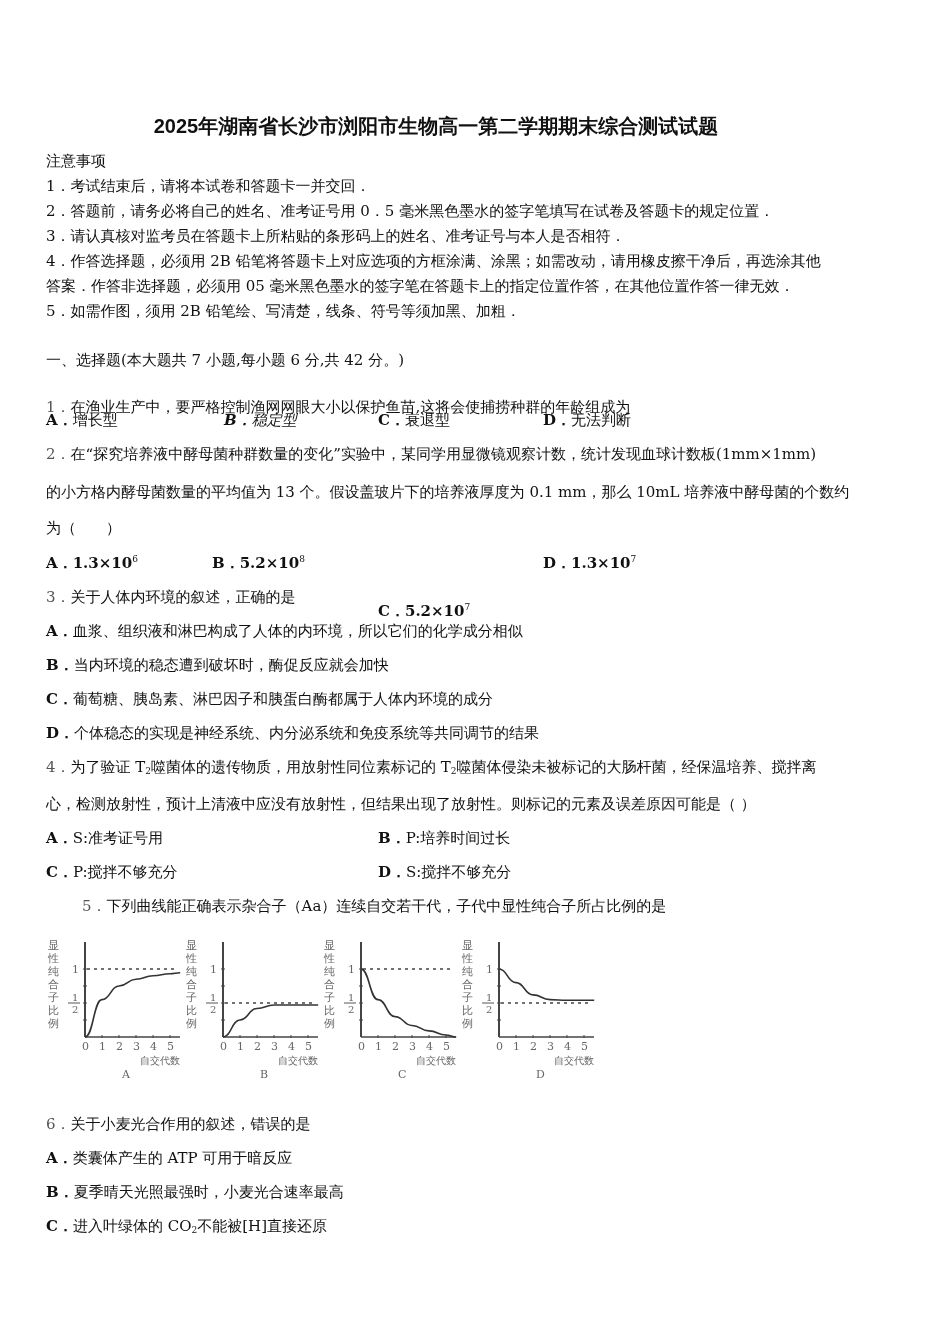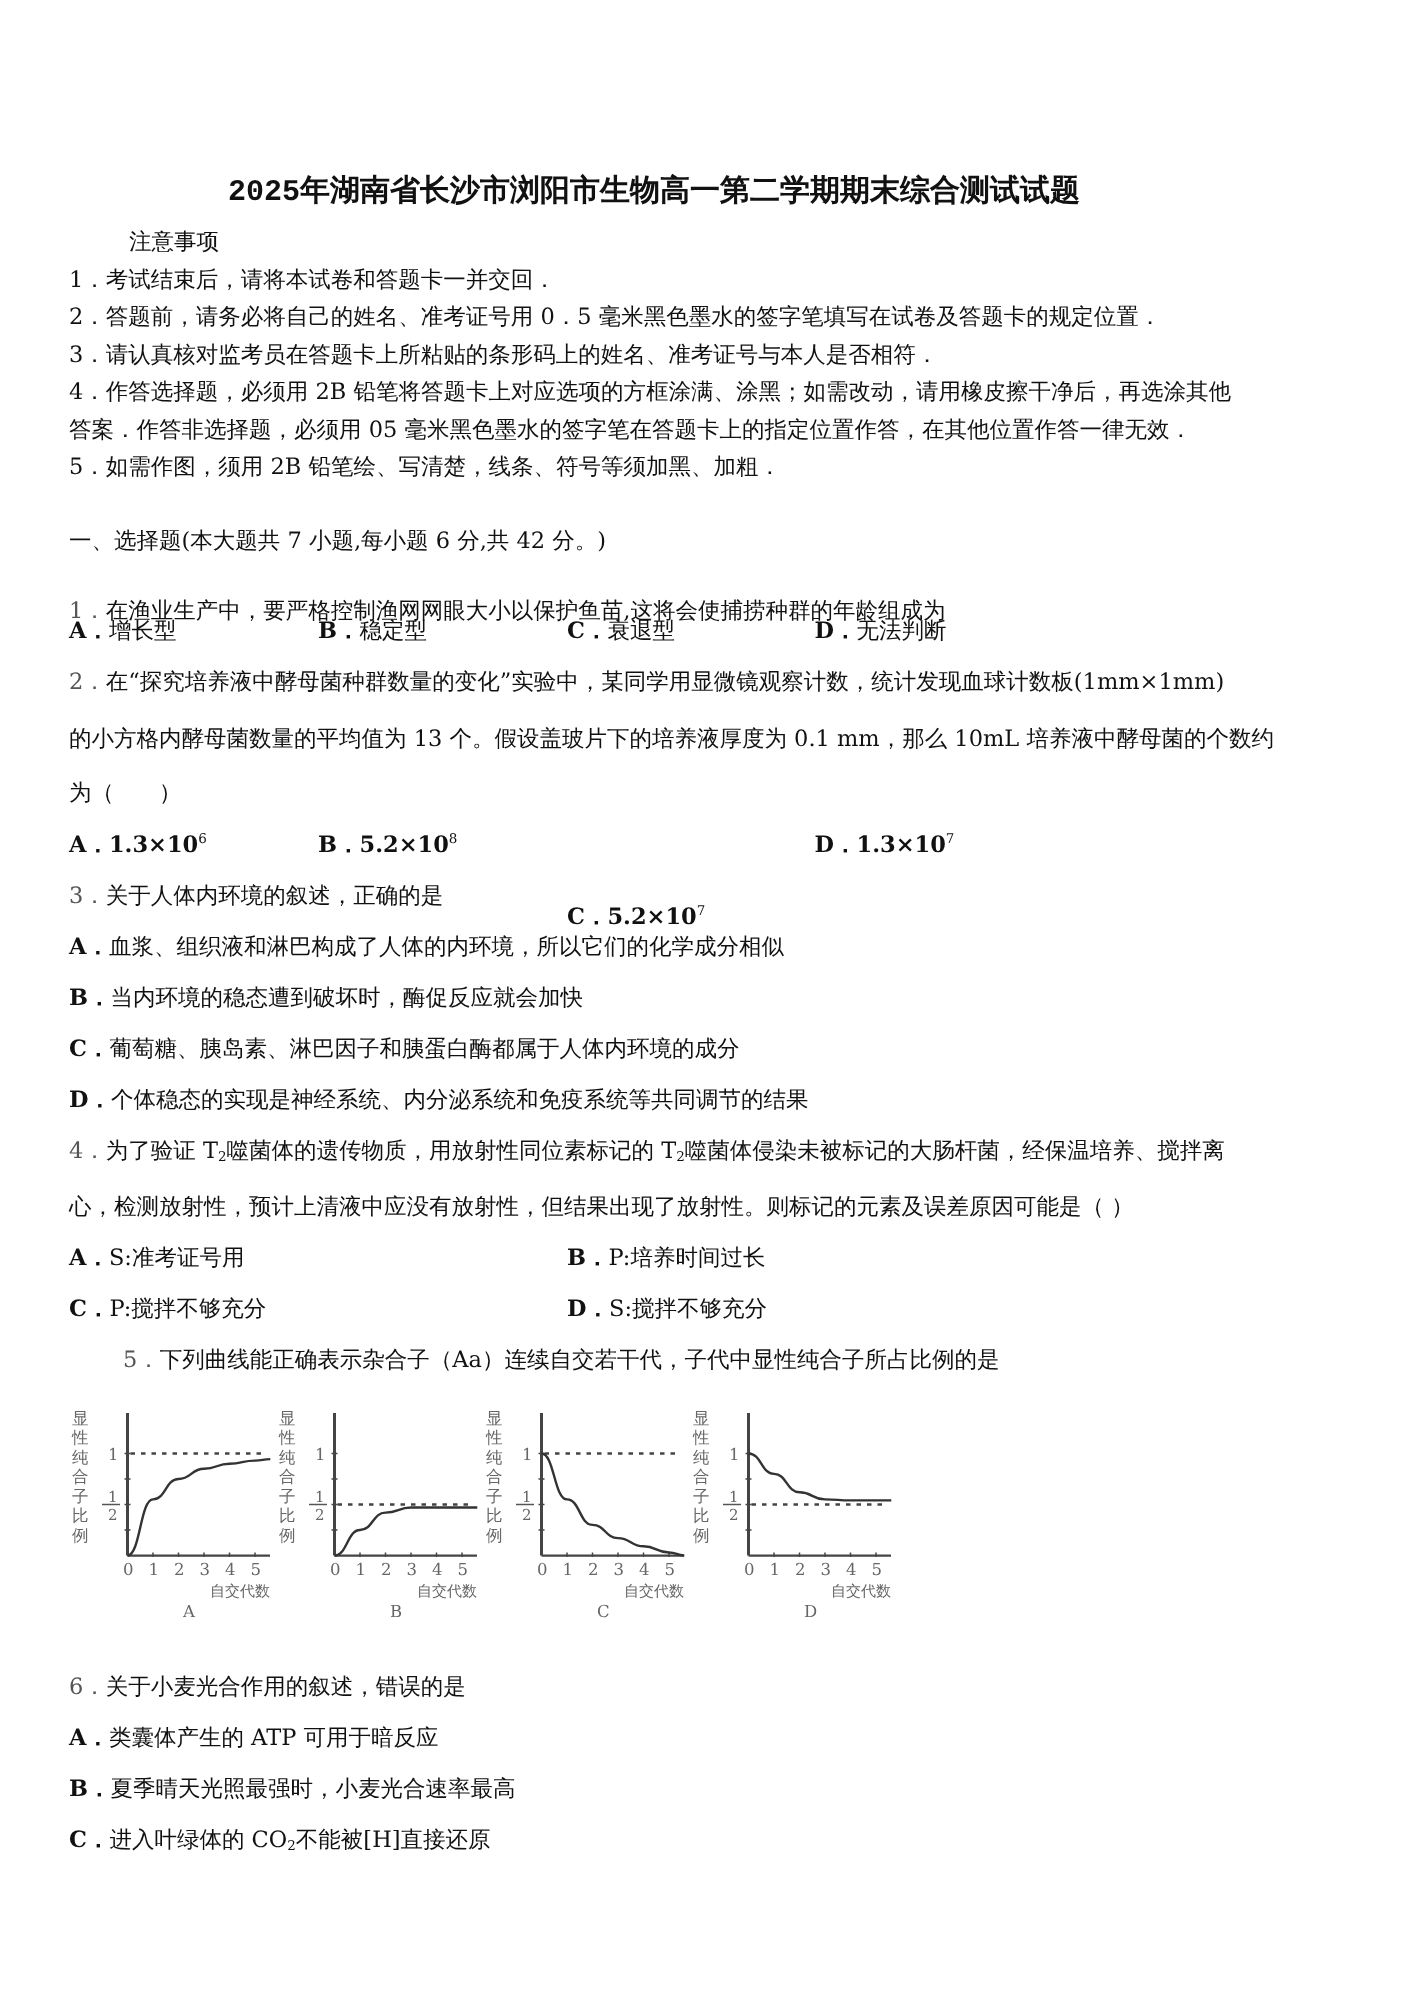--- a/index.html
+++ b/index.html
@@ -4,21 +4,21 @@
 <style>
   html, body { margin: 0; padding: 0; background: #ffffff; }
   body {
     width: 950px; height: 1344px; position: relative; overflow: hidden;
     font-family: "DejaVu Serif", "Liberation Serif", serif;
     color: #111;
   }
   .page { position: absolute; left: 0; top: 0; width: 950px; height: 1344px; }
   .title {
     position: absolute; left: 0; width: 872px; top: 113px; text-align: center;
-    font-family: Liberation Mono, monospace;
+    font-family: Liberation Sans, sans-serif;
     font-weight: bold; font-size: 20px; letter-spacing: 0px;
   }
   .line {
     position: absolute; left: 46px; font-size: 15px; white-space: nowrap; line-height: 20px;
   }
   .qnum { color: #555; }
   .opt { position: absolute; font-size: 15px; white-space: nowrap; line-height: 20px; }
   .opt b { font-weight: bold; }
   sup { font-size: 9px; vertical-align: 6px; line-height: 0; }
   sub { font-size: 9px; vertical-align: -2px; line-height: 0; }
@@ -26,35 +26,35 @@
   .figure svg { width: 580px; height: 146px; }
   .figure text { font-family: "DejaVu Serif", "Liberation Serif", serif; fill: #666; }
 </style>
 </head>
 <body>
 
 <div class="page">
 
   <div class="title">2025年湖南省长沙市浏阳市生物高一第二学期期末综合测试试题</div>
 
-  <div class="line" style="top:151px;margin-left:40px;">注意事项</div>
+  <div class="line" style="top:151px;">注意事项</div>
   <div class="line" style="top:176px;">1．考试结束后，请将本试卷和答题卡一并交回．</div>
   <div class="line" style="top:201px;">2．答题前，请务必将自己的姓名、准考证号用 0．5 毫米黑色墨水的签字笔填写在试卷及答题卡的规定位置．</div>
   <div class="line" style="top:226px;">3．请认真核对监考员在答题卡上所粘贴的条形码上的姓名、准考证号与本人是否相符．</div>
   <div class="line" style="top:251px;">4．作答选择题，必须用 2B 铅笔将答题卡上对应选项的方框涂满、涂黑；如需改动，请用橡皮擦干净后，再选涂其他</div>
   <div class="line" style="top:276px;">答案．作答非选择题，必须用 05 毫米黑色墨水的签字笔在答题卡上的指定位置作答，在其他位置作答一律无效．</div>
   <div class="line" style="top:301px;">5．如需作图，须用 2B 铅笔绘、写清楚，线条、符号等须加黑、加粗．</div>
 
   <div class="line" style="top:350px;">一、选择题(本大题共 7 小题,每小题 6 分,共 42 分。)</div>
 
   <div class="line" style="top:397px;text-align:right;">
     <span class="qnum">1．</span><span>在渔业生产中，要严格控制渔网网眼大小以保护鱼苗,这将会使捕捞种群的年龄组成为</span>
   </div>
   <div class="opt" style="left:46px; top:410px;"><b>A．</b><span>增长型</span></div>
-  <div class="opt" style="left:212px; top:410px;"><b>B．</b><span>稳定型</span></div>
+  <div class="opt" style="left:224px; top:410px;font-style:italic;"><b>B．</b><span>稳定型</span></div>
   <div class="opt" style="left:378px; top:410px;"><b>C．</b><span>衰退型</span></div>
   <div class="opt" style="left:543px; top:410px;"><b>D．</b><span>无法判断</span></div>
 
   <div class="line" style="top:444px;">
     <span class="qnum">2．</span><span>在“探究培养液中酵母菌种群数量的变化”实验中，某同学用显微镜观察计数，统计发现血球计数板(1mm×1mm)</span>
   </div>
   <div class="line" style="top:482px;">的小方格内酵母菌数量的平均值为 13 个。假设盖玻片下的培养液厚度为 0.1 mm，那么 10mL 培养液中酵母菌的个数约</div>
   <div class="line" style="top:518px;">为（　　）</div>
   <div class="opt" style="left:46px; top:553px;"><b>A．</b><b>1.3×10</b><sup>6</sup></div>
   <div class="opt" style="left:212px; top:553px;"><b>B．</b><b>5.2×10</b><sup>8</sup></div>

